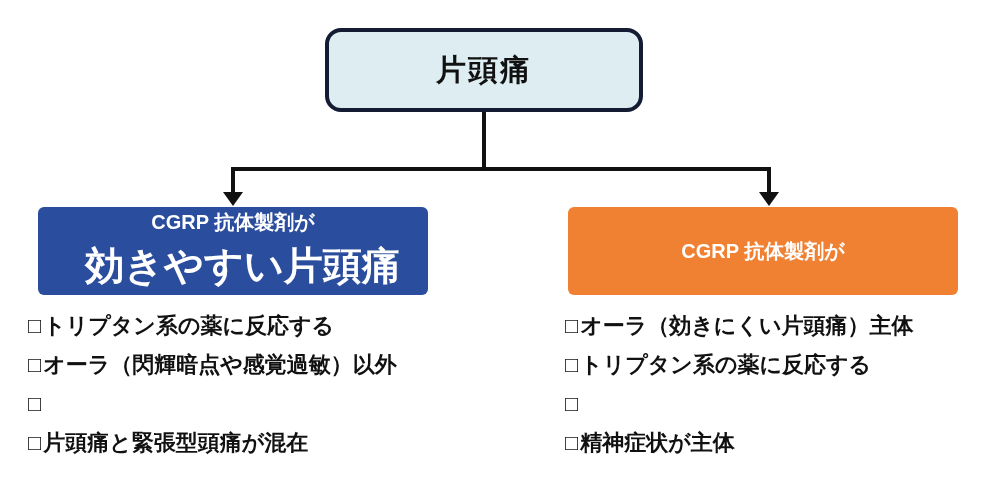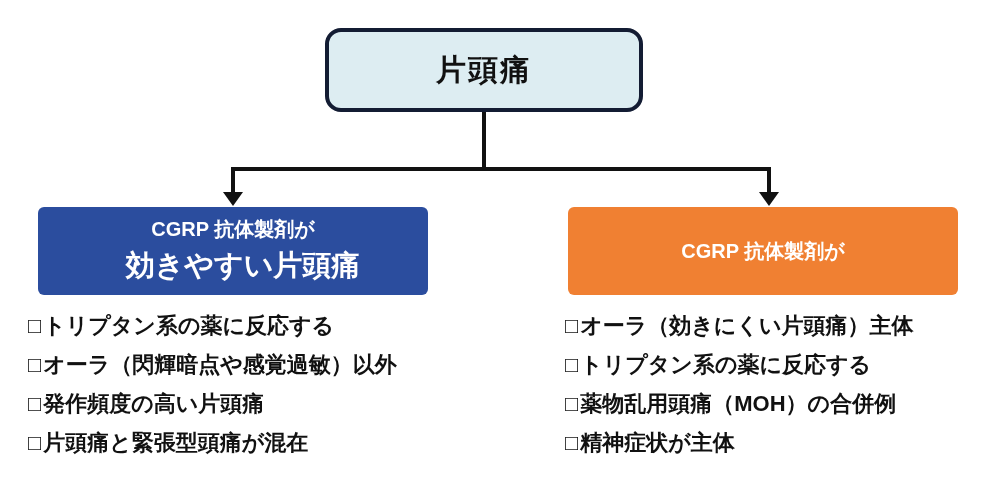--- a/index.html
+++ b/index.html
@@ -48,21 +48,21 @@
       display: flex; flex-direction: column;
       align-items: center; justify-content: center;
       color: #ffffff;
       text-align: center;
       gap: 3px;
       box-sizing: border-box;
     }
     .branch-header.left  { left: 38px;  background: #2b4d9e; }
     .branch-header.right { left: 568px; background: #f08032; }
     .branch-title-1 { font-size: 20px; font-weight: bold; }
-    .branch-title-2 { font-size: 29px; font-weight: bold; margin-left: 20px; }
+    .branch-title-2 { font-size: 39px; font-weight: bold; margin-left: 20px; }
 
     .item-list {
       position: absolute;
       top: 312px;
       width: 470px;
       display: flex; flex-direction: column;
       gap: 11px;
     }
     .item-list.left  { left: 28px; }
     .item-list.right { left: 565px; }
@@ -106,40 +106,38 @@
     <div class="list-item">
       <span class="checkbox">□</span>
       <span>トリプタン系の薬に反応する</span>
     </div>
     <div class="list-item">
       <span class="checkbox">□</span>
       <span>オーラ（閃輝暗点や感覚過敏）以外</span>
     </div>
     <div class="list-item">
       <span class="checkbox">□</span>
-      <span>発作頻度の高い片頭痛</span>
     </div>
     <div class="list-item">
       <span class="checkbox">□</span>
       <span>片頭痛と緊張型頭痛が混在</span>
     </div>
   </div>
 
   <div class="item-list right">
     <div class="list-item">
       <span class="checkbox">□</span>
       <span>オーラ（効きにくい片頭痛）主体</span>
     </div>
     <div class="list-item">
       <span class="checkbox">□</span>
       <span>トリプタン系の薬に反応する</span>
     </div>
     <div class="list-item">
       <span class="checkbox">□</span>
-      <span>薬物乱用頭痛（MOH）の合併例</span>
     </div>
     <div class="list-item">
       <span class="checkbox">□</span>
       <span>精神症状が主体</span>
     </div>
   </div>
 
 </div>
 
 </body></html>

